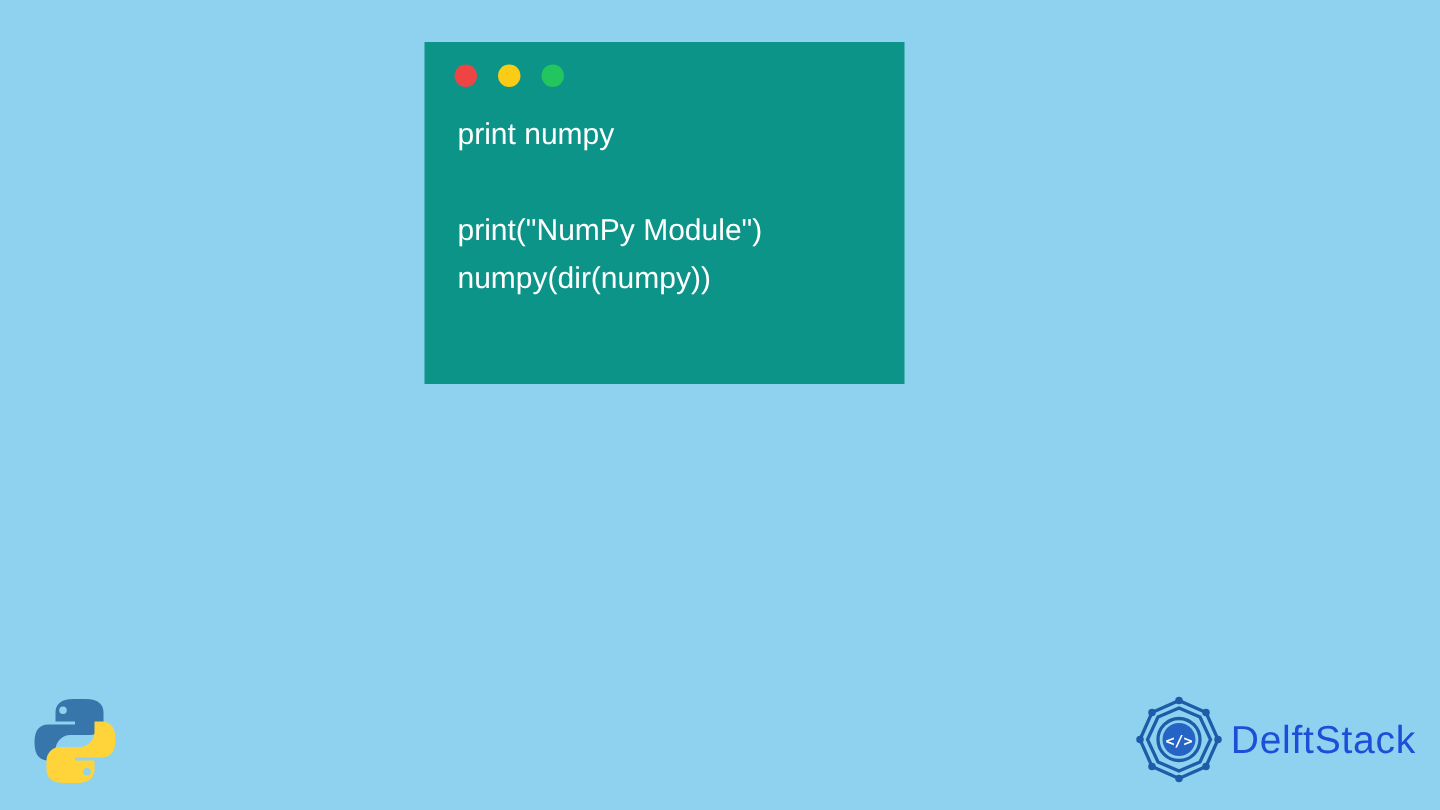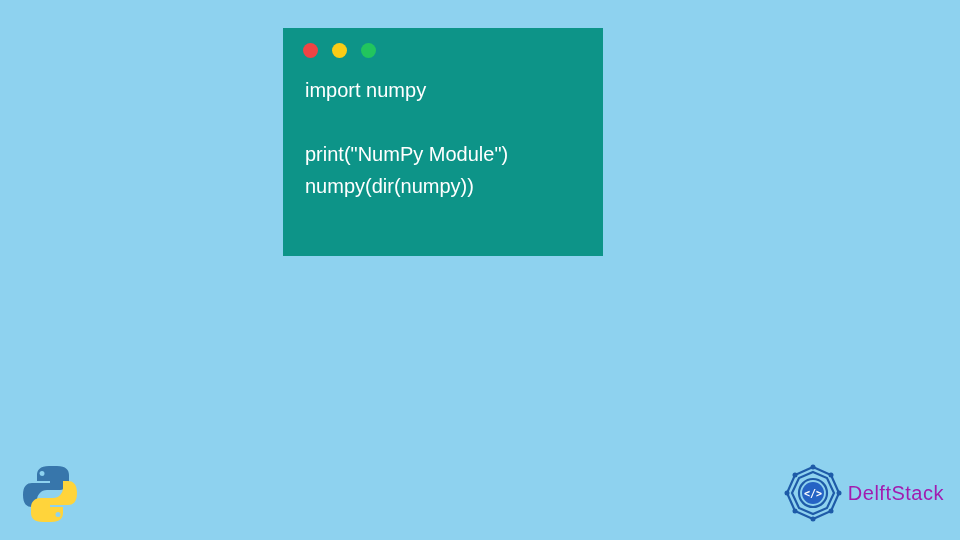--- a/index.html
+++ b/index.html
@@ -50,40 +50,40 @@
   }
   .delftstack {
     position: absolute;
     right: 16px;
     bottom: 18px;
     display: flex;
     align-items: center;
     gap: 6px;
   }
   .delftstack-text {
-    color: #a21caf;
-    font-size: 20px;
+    color: #1d4ed8;
+    font-size: 26px;
     font-weight: 500;
     letter-spacing: 0.5px;
   }
   .delftstack-icon {
     width: 58px;
     height: 58px;
   }
 </style>
 </head>
 <body>
 
 <div class="code-window">
   <div class="traffic-lights">
     <span class="dot red"></span>
     <span class="dot yellow"></span>
     <span class="dot green"></span>
   </div>
-  <div class="code-body"><span>import numpy</span>
+  <div class="code-body"><span>print numpy</span>
 <span></span>
 <span>print("NumPy Module")</span>
 <span>numpy(dir(numpy))</span></div>
 </div>
 
 <div class="python-logo">
   <svg viewBox="0 0 64 64" width="64" height="64">
     <path fill="#3776ab" d="M31 4c-9 0-12 4-12 9v6h13v2H14c-5 0-9 3-9 12s4 12 9 12h5v-7c0-5 4-10 10-10h13c5 0 9-4 9-9V13c0-5-3-9-12-9H31zm-7 5a2.5 2.5 0 1 1 0 5 2.5 2.5 0 0 1 0-5z"></path>
     <path fill="#ffd43b" d="M33 60c9 0 12-4 12-9v-6H32v-2h18c5 0 9-3 9-12s-4-12-9-12h-5v7c0 5-4 10-10 10H22c-5 0-9 4-9 9v6c0 5 3 9 12 9h8zm7-5a2.5 2.5 0 1 1 0-5 2.5 2.5 0 0 1 0 5z"></path>
   </svg>

